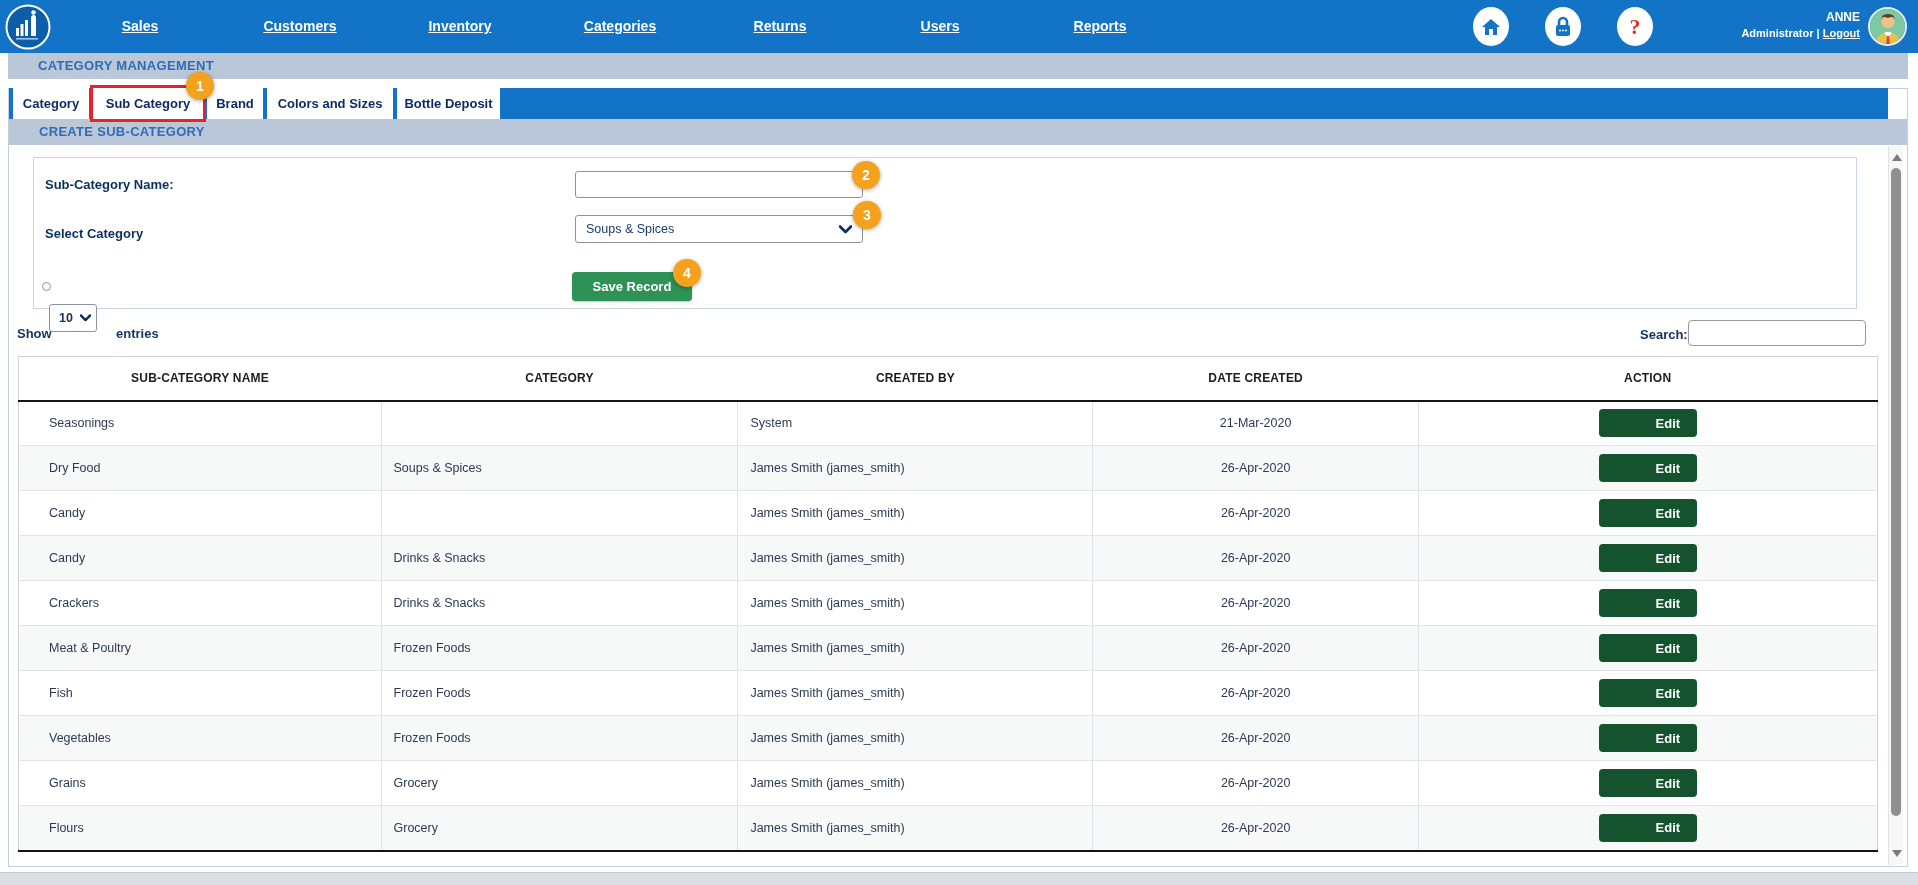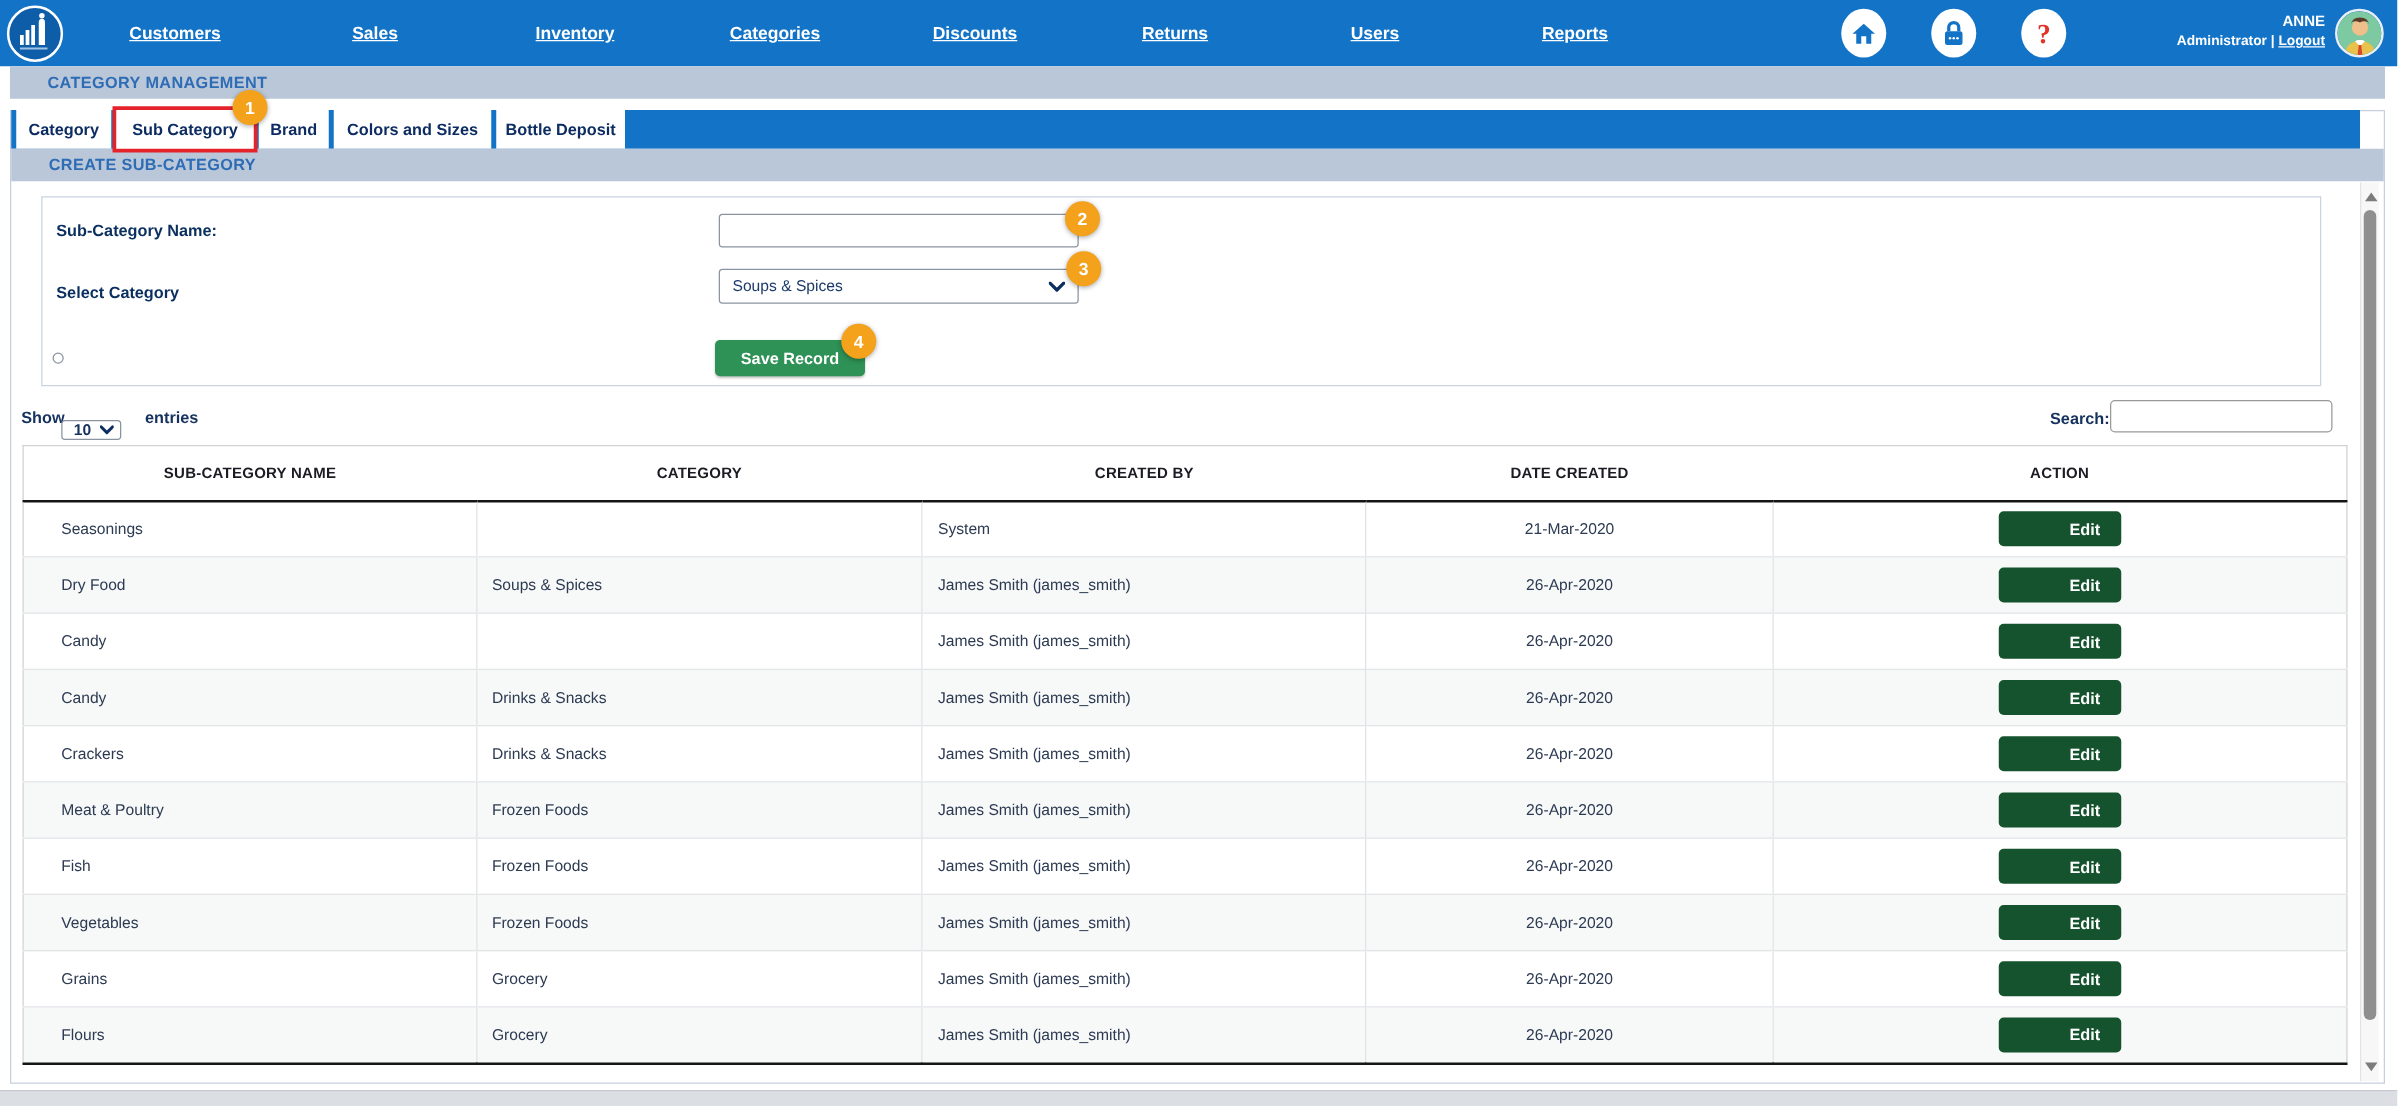--- a/index.html
+++ b/index.html
@@ -55,21 +55,21 @@
   .save-btn { position:absolute; left:572px; top:272px; width:120px; height:29px; background:#2e9155;
               border:none; border-radius:4px; color:#ffffff; font-weight:bold; font-size:13px;
               cursor:pointer; box-shadow:0 1px 2px rgba(0,0,0,.25); }
 
   .badge { position:absolute; width:28px; height:28px; border-radius:50%; background:#f4a11c;
            color:#ffffff; font-weight:bold; font-size:14px; text-align:center; line-height:28px;
            box-shadow:0 1px 4px rgba(0,0,0,.35); z-index:20; }
 
   
   .ctrl-label { position:absolute; color:#15315e; font-weight:bold; font-size:13px; }
-  .entries-select { position:absolute; left:49px; top:336px; width:48px; height:16px;
+  .entries-select { position:absolute; left:49px; top:304px; width:48px; height:28px;
                     border:1px solid #8a949f; border-radius:3px; background:#ffffff; display:flex;
                     align-items:center; padding:0 5px 0 9px; cursor:pointer; }
   .entries-select .val { color:#15315e; font-weight:bold; font-size:12.5px; flex:1; }
   .search-input { position:absolute; left:1688px; top:320px; width:178px; height:26px;
                   border:1px solid #999999; border-radius:4px; background:#ffffff; font-size:13px;
                   padding:0 8px; }
 
   
   .data-table { position:absolute; left:18px; top:356px; width:1860px; border-collapse:collapse;
                 table-layout:fixed; background:#ffffff; border:1px solid #d2d2d2;
@@ -113,25 +113,24 @@
         <rect x="11" y="24" width="3" height="8" fill="#ffffff"></rect>
         <rect x="15.5" y="20" width="3" height="12" fill="#ffffff"></rect>
         <rect x="20" y="16" width="3" height="16" fill="#ffffff"></rect>
         <path d="M26 32 L26 14 Q26 11 28.5 11 Q31 11 31 14 L31 32 Z" fill="#ffffff"></path>
         <circle cx="28.5" cy="8.5" r="2.2" fill="#ffffff"></circle>
         <rect x="11" y="34" width="22" height="1.6" fill="#9fc3e6"></rect>
       </svg>
     </div>
 
     <div class="main-nav">
+        <div class="nav-item">Sales</div>
         <div class="nav-item">Customers</div>
-        <div class="nav-item">Sales</div>
         <div class="nav-item">Inventory</div>
         <div class="nav-item">Categories</div>
-        <div class="nav-item">Discounts</div>
         <div class="nav-item">Returns</div>
         <div class="nav-item">Users</div>
         <div class="nav-item">Reports</div>
       </div>
 
     <div class="nav-icons">
       <div class="circle-icon">
         <svg width="20" height="20" viewBox="0 0 20 20">
           <path d="M10 2 L19 10 L16 10 L16 18 L12 18 L12 12 L8 12 L8 18 L4 18 L4 10 L1 10 Z" fill="#1273c7"></path>
         </svg>

